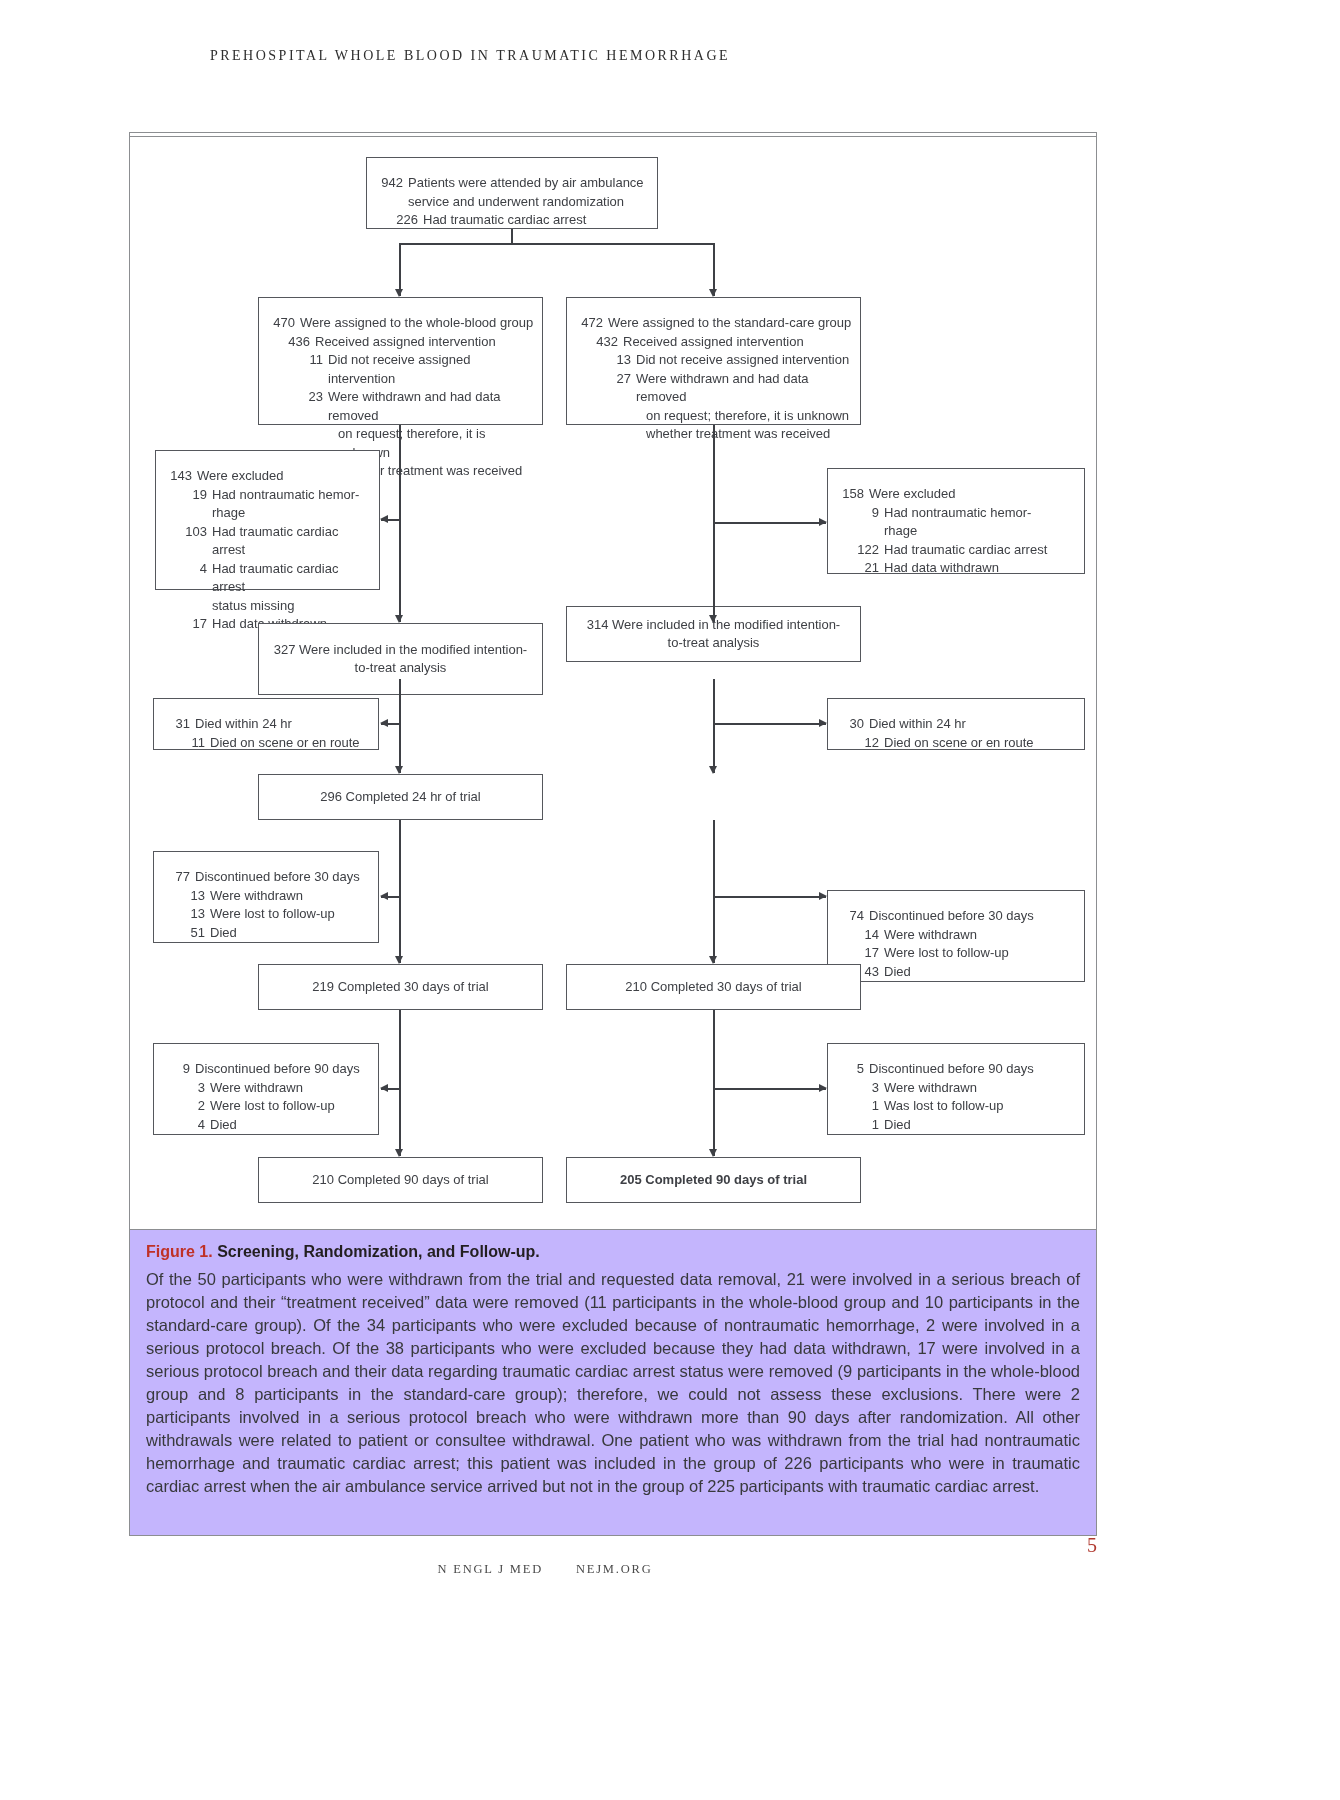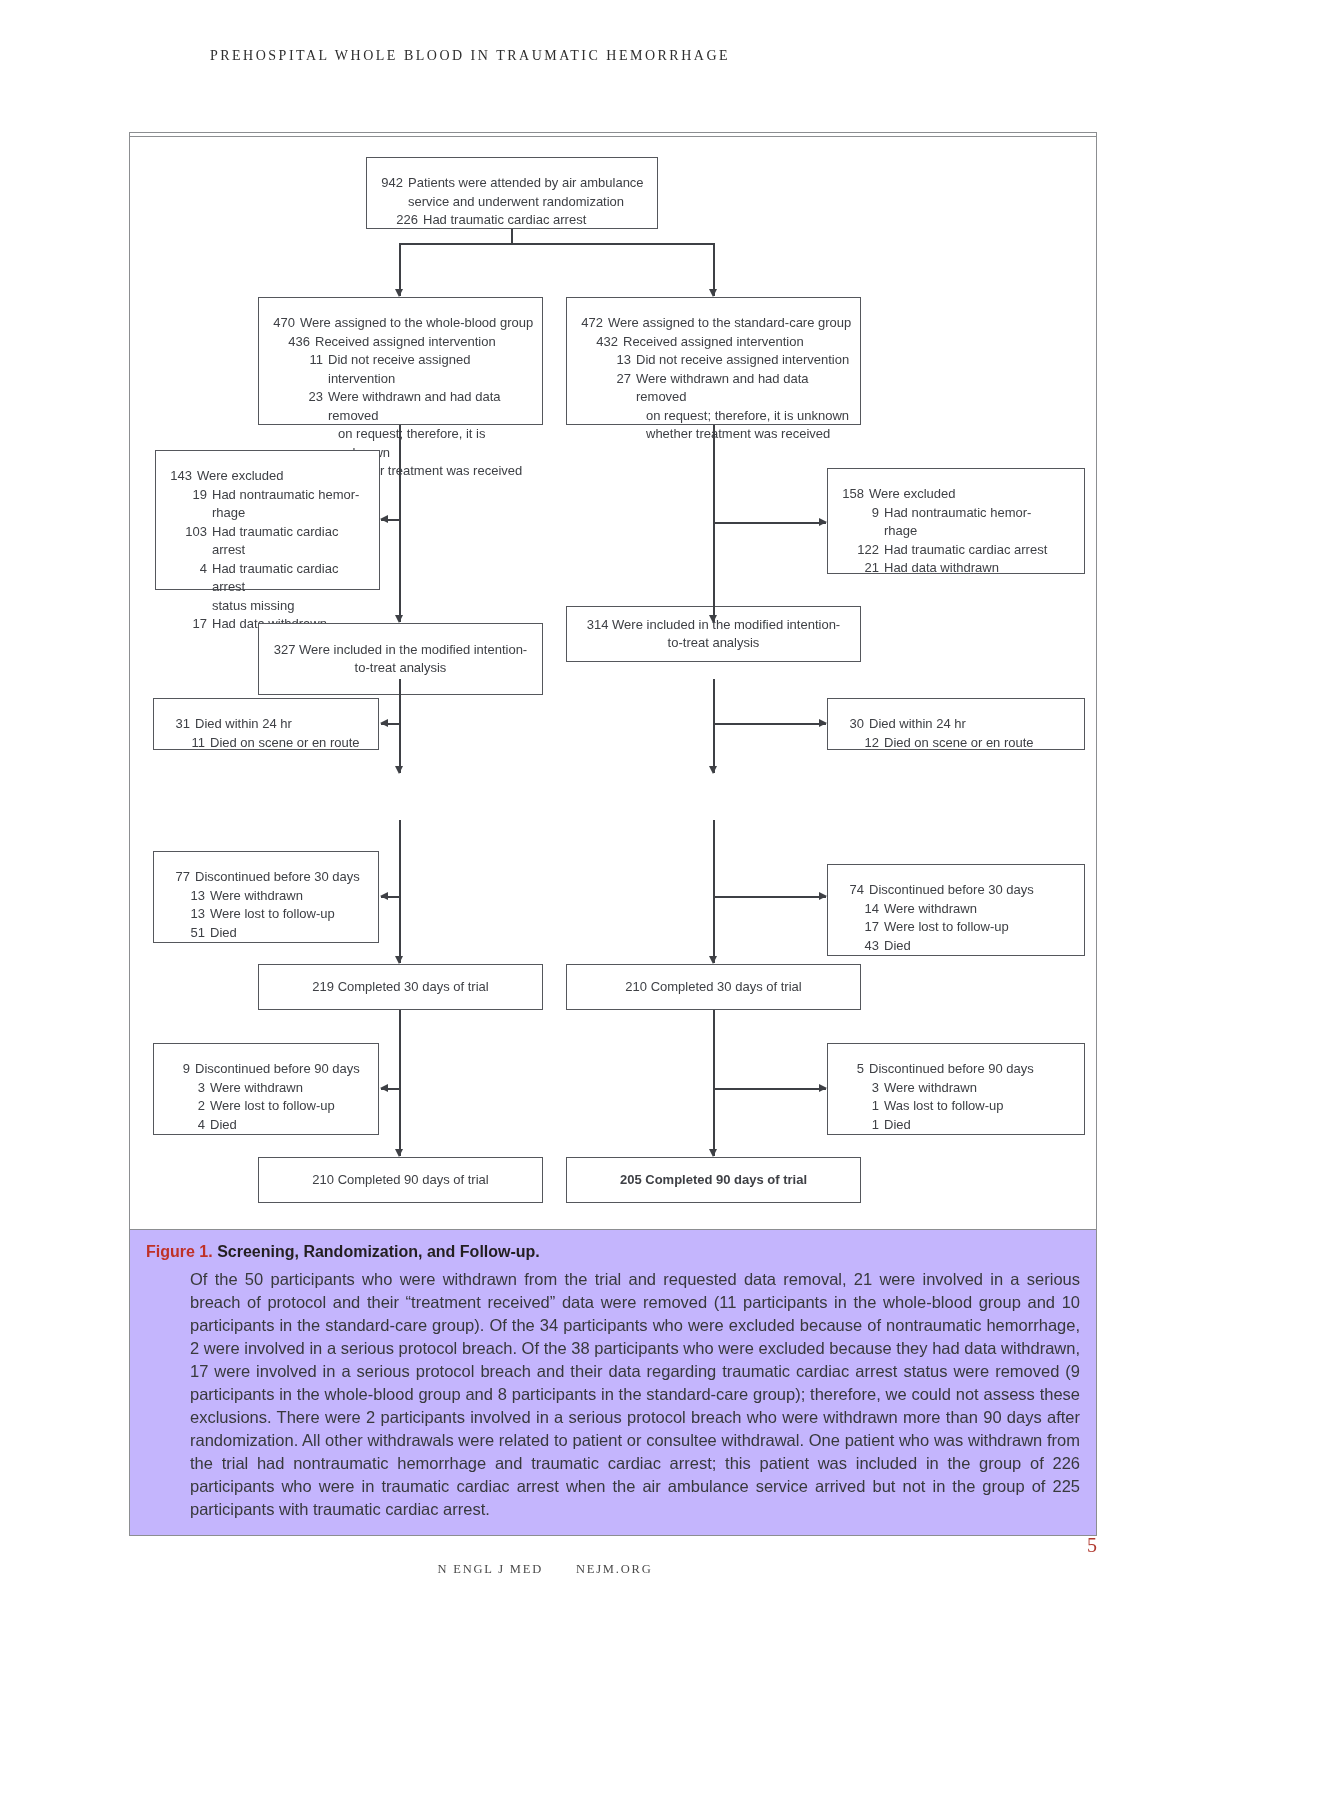--- a/index.html
+++ b/index.html
@@ -31,21 +31,21 @@
   #assignR      {left:566px;top:297px;width:295px;height:128px;}
   #exclL        {left:155px;top:450px;width:225px;height:140px;}
   #exclR        {left:827px;top:468px;width:258px;height:106px;}
   #mittL        {left:258px;top:623px;width:285px;height:72px;}
   #mittR        {left:566px;top:606px;width:295px;height:56px;}
   #diedL        {left:153px;top:698px;width:226px;height:52px;}
   #diedR        {left:827px;top:698px;width:258px;height:52px;}
   #comp24L      {left:258px;top:774px;width:285px;height:46px;}
   #comp24R      {left:566px;top:774px;width:295px;height:46px;}
   #disc30L      {left:153px;top:851px;width:226px;height:92px;}
-  #disc30R      {left:827px;top:864px;width:258px;height:92px;}
+  #disc30R      {left:827px;top:890px;width:258px;height:92px;}
   #comp30L      {left:258px;top:964px;width:285px;height:46px;}
   #comp30R      {left:566px;top:964px;width:295px;height:46px;}
   #disc90L      {left:153px;top:1043px;width:226px;height:92px;}
   #disc90R      {left:827px;top:1043px;width:258px;height:92px;}
   #comp90L      {left:258px;top:1157px;width:285px;height:46px;}
   #comp90R      {left:566px;top:1157px;width:295px;height:46px;font-weight:bold;}
 
   
   .vline{position:absolute;width:1.5px;background:#3e4045;}
   .vline.arrow::after{content:"";position:absolute;bottom:-1px;left:-4px;
@@ -68,21 +68,21 @@
   #h-exclL {left:381px;top:519px;width:19px;}  #h-exclR {left:714px;top:522px;width:112px;}
   #h-diedL {left:381px;top:723px;width:19px;}  #h-diedR {left:714px;top:723px;width:112px;}
   #h-disc30L{left:381px;top:896px;width:19px;} #h-disc30R{left:714px;top:896px;width:112px;}
   #h-disc90L{left:381px;top:1088px;width:19px;}#h-disc90R{left:714px;top:1088px;width:112px;}
 
   
   .caption-panel{position:absolute;left:130px;top:1229px;width:966px;height:306px;box-sizing:border-box;
     background:#c4b5fd;border-top:1px solid #8c8e91;padding:13px 16px 0 16px;}
   .caption-title{font-size:16px;font-weight:bold;color:#231f20;margin-bottom:7px;}
   .caption-title .fig-label{color:#bf3127;}
-  .caption-body{font-size:16.5px;line-height:23px;color:#38393c;text-align:justify;margin-left:44px;}
+  .caption-body{font-size:16.5px;line-height:23px;color:#38393c;text-align:justify;}
 
   
   .footer{position:absolute;left:295px;top:1562px;width:500px;text-align:center;
     font-family:"Liberation Serif", serif;font-size:12.5px;letter-spacing:1.8px;color:#4a4a4a;}
   .footer .site{margin-left:28px;}
   .page-number{position:absolute;left:1057px;top:1534px;width:40px;text-align:right;
     font-family:"Liberation Serif", serif;font-size:20px;color:#b0382e;}
 </style>
 </head>
 <body>
@@ -233,20 +233,21 @@
       <div class="fl i0">
         <span class="fn">30</span>
         <span class="ft">Died within 24 hr</span>
       </div>
       <div class="fl i1">
         <span class="fn">12</span>
         <span class="ft">Died on scene or en route</span>
       </div>
     </div>
 
+  <div class="fbox center" id="comp24L">296 Completed 24 hr of trial</div>
 
   <div class="fbox" id="disc30L">
       <div class="fl i0">
         <span class="fn">77</span>
         <span class="ft">Discontinued before 30 days</span>
       </div>
       <div class="fl i1">
         <span class="fn">13</span>
         <span class="ft">Were withdrawn</span>
       </div>

